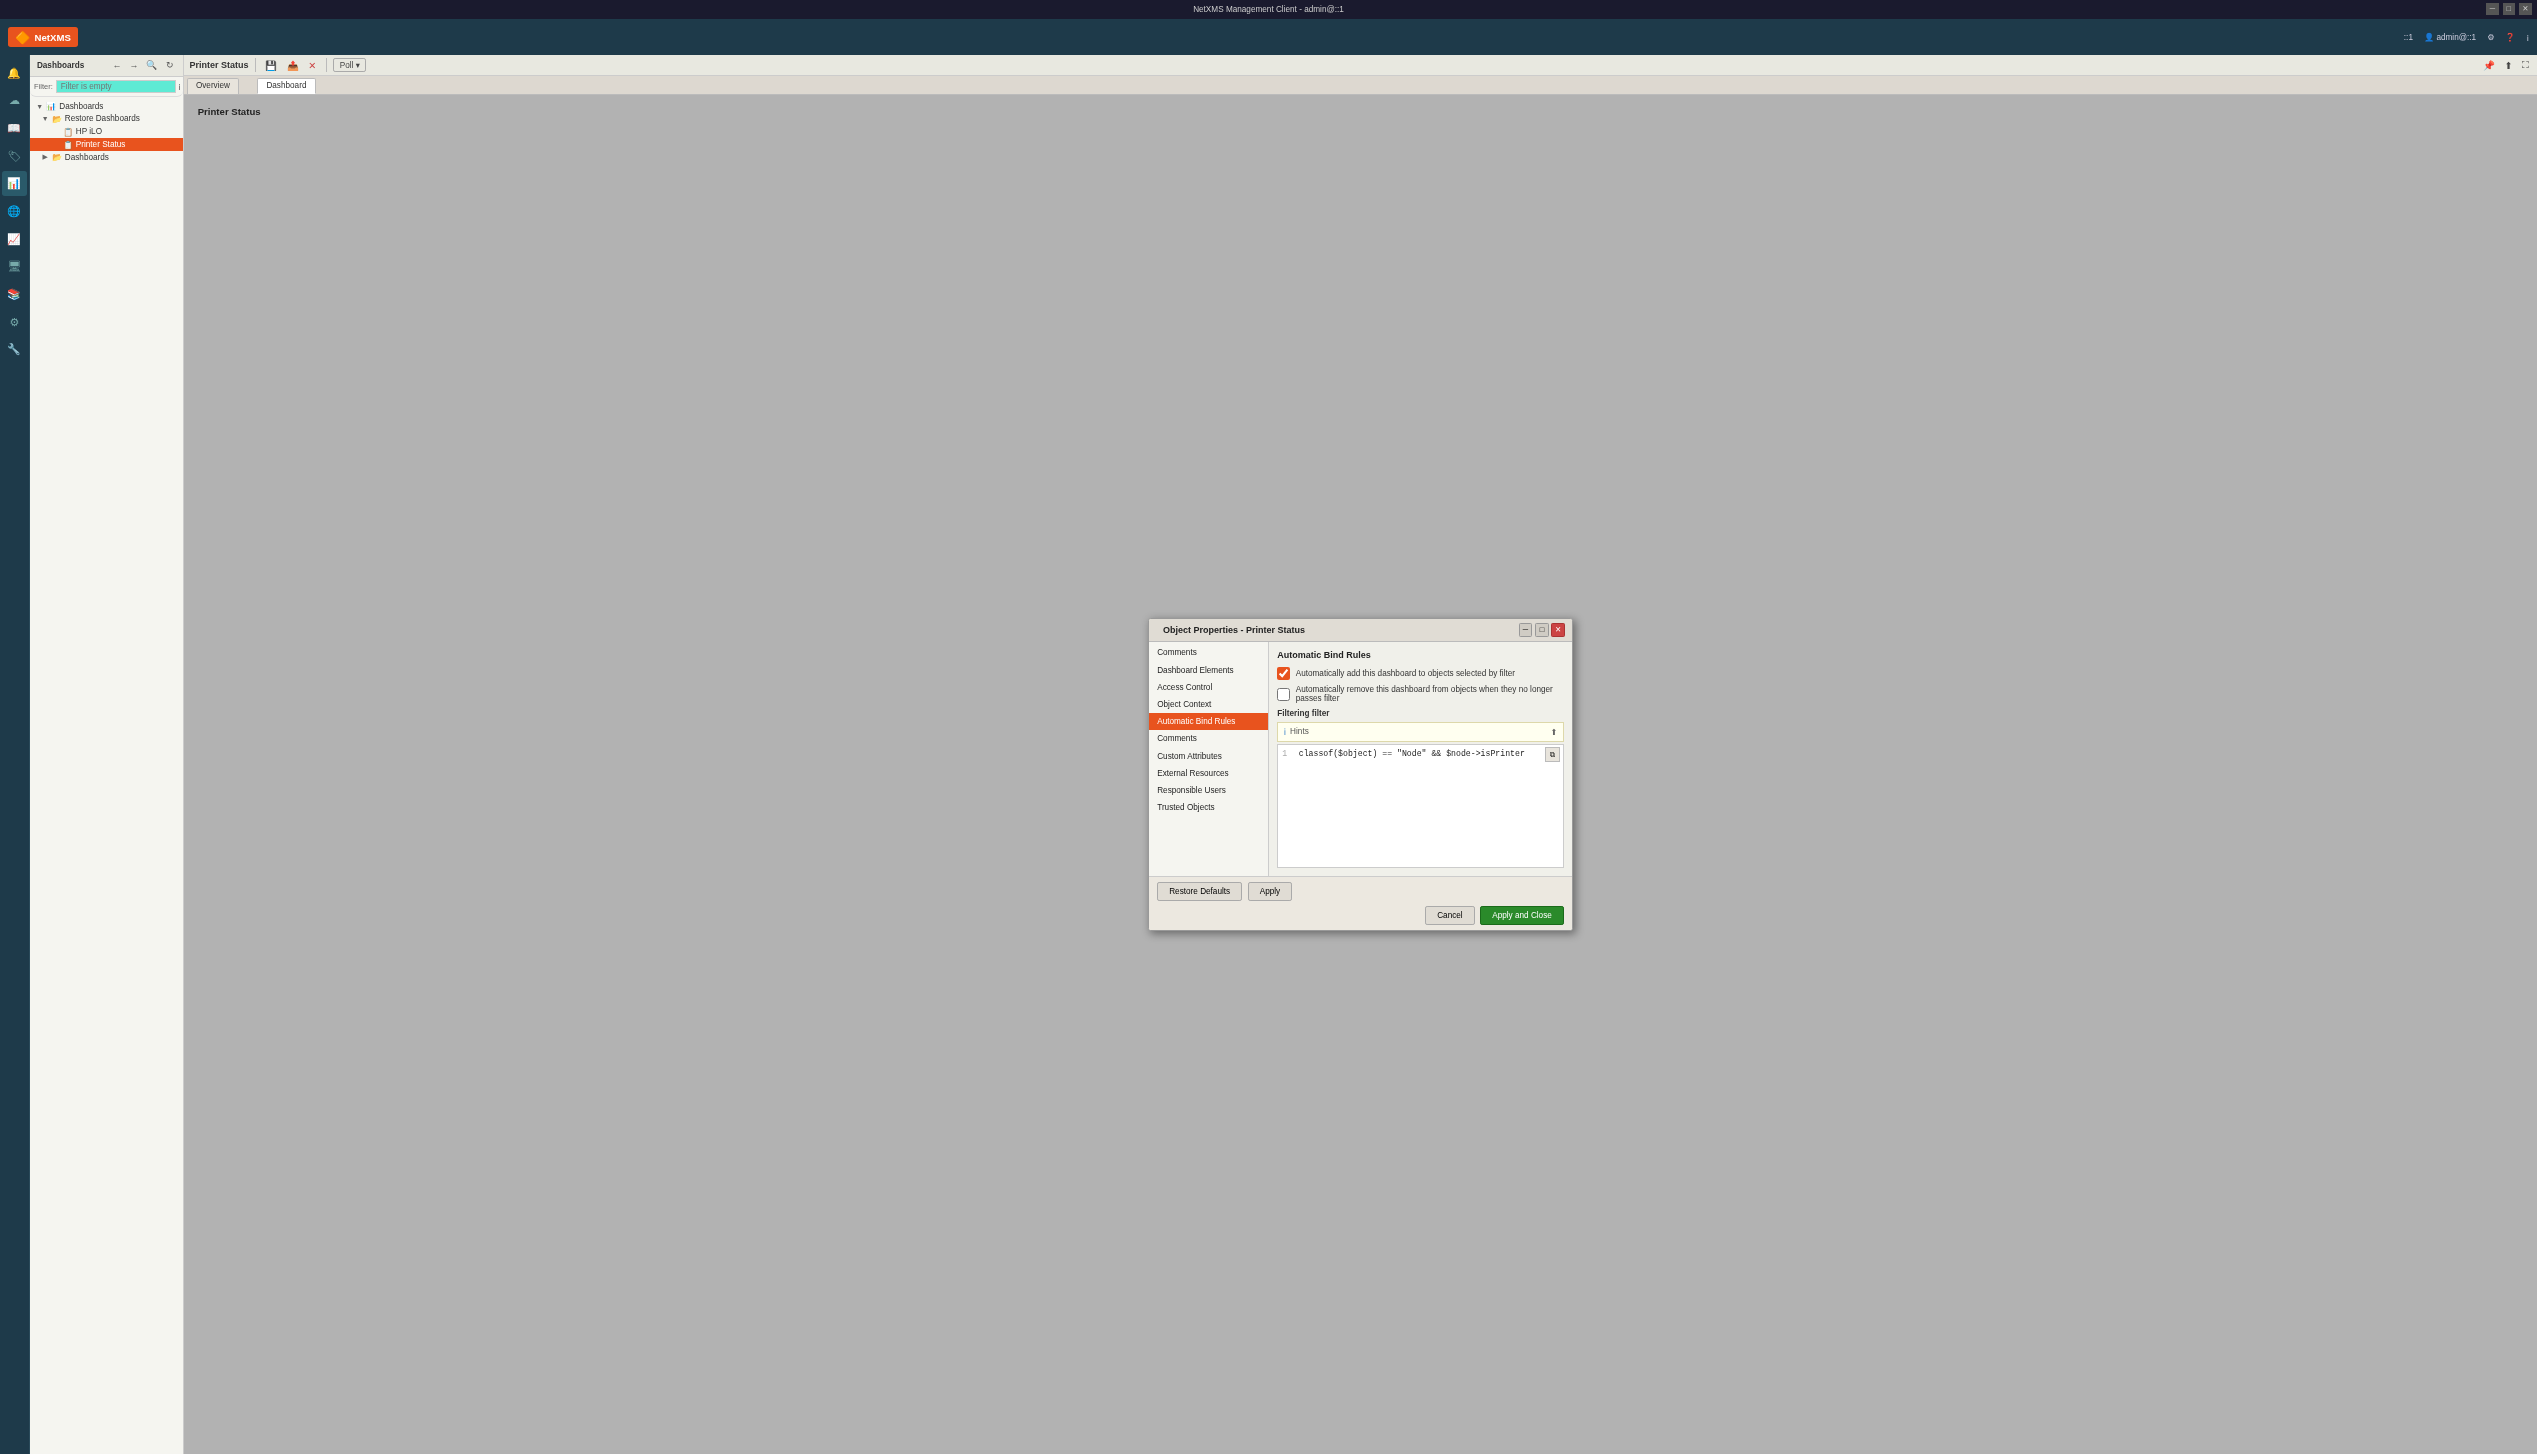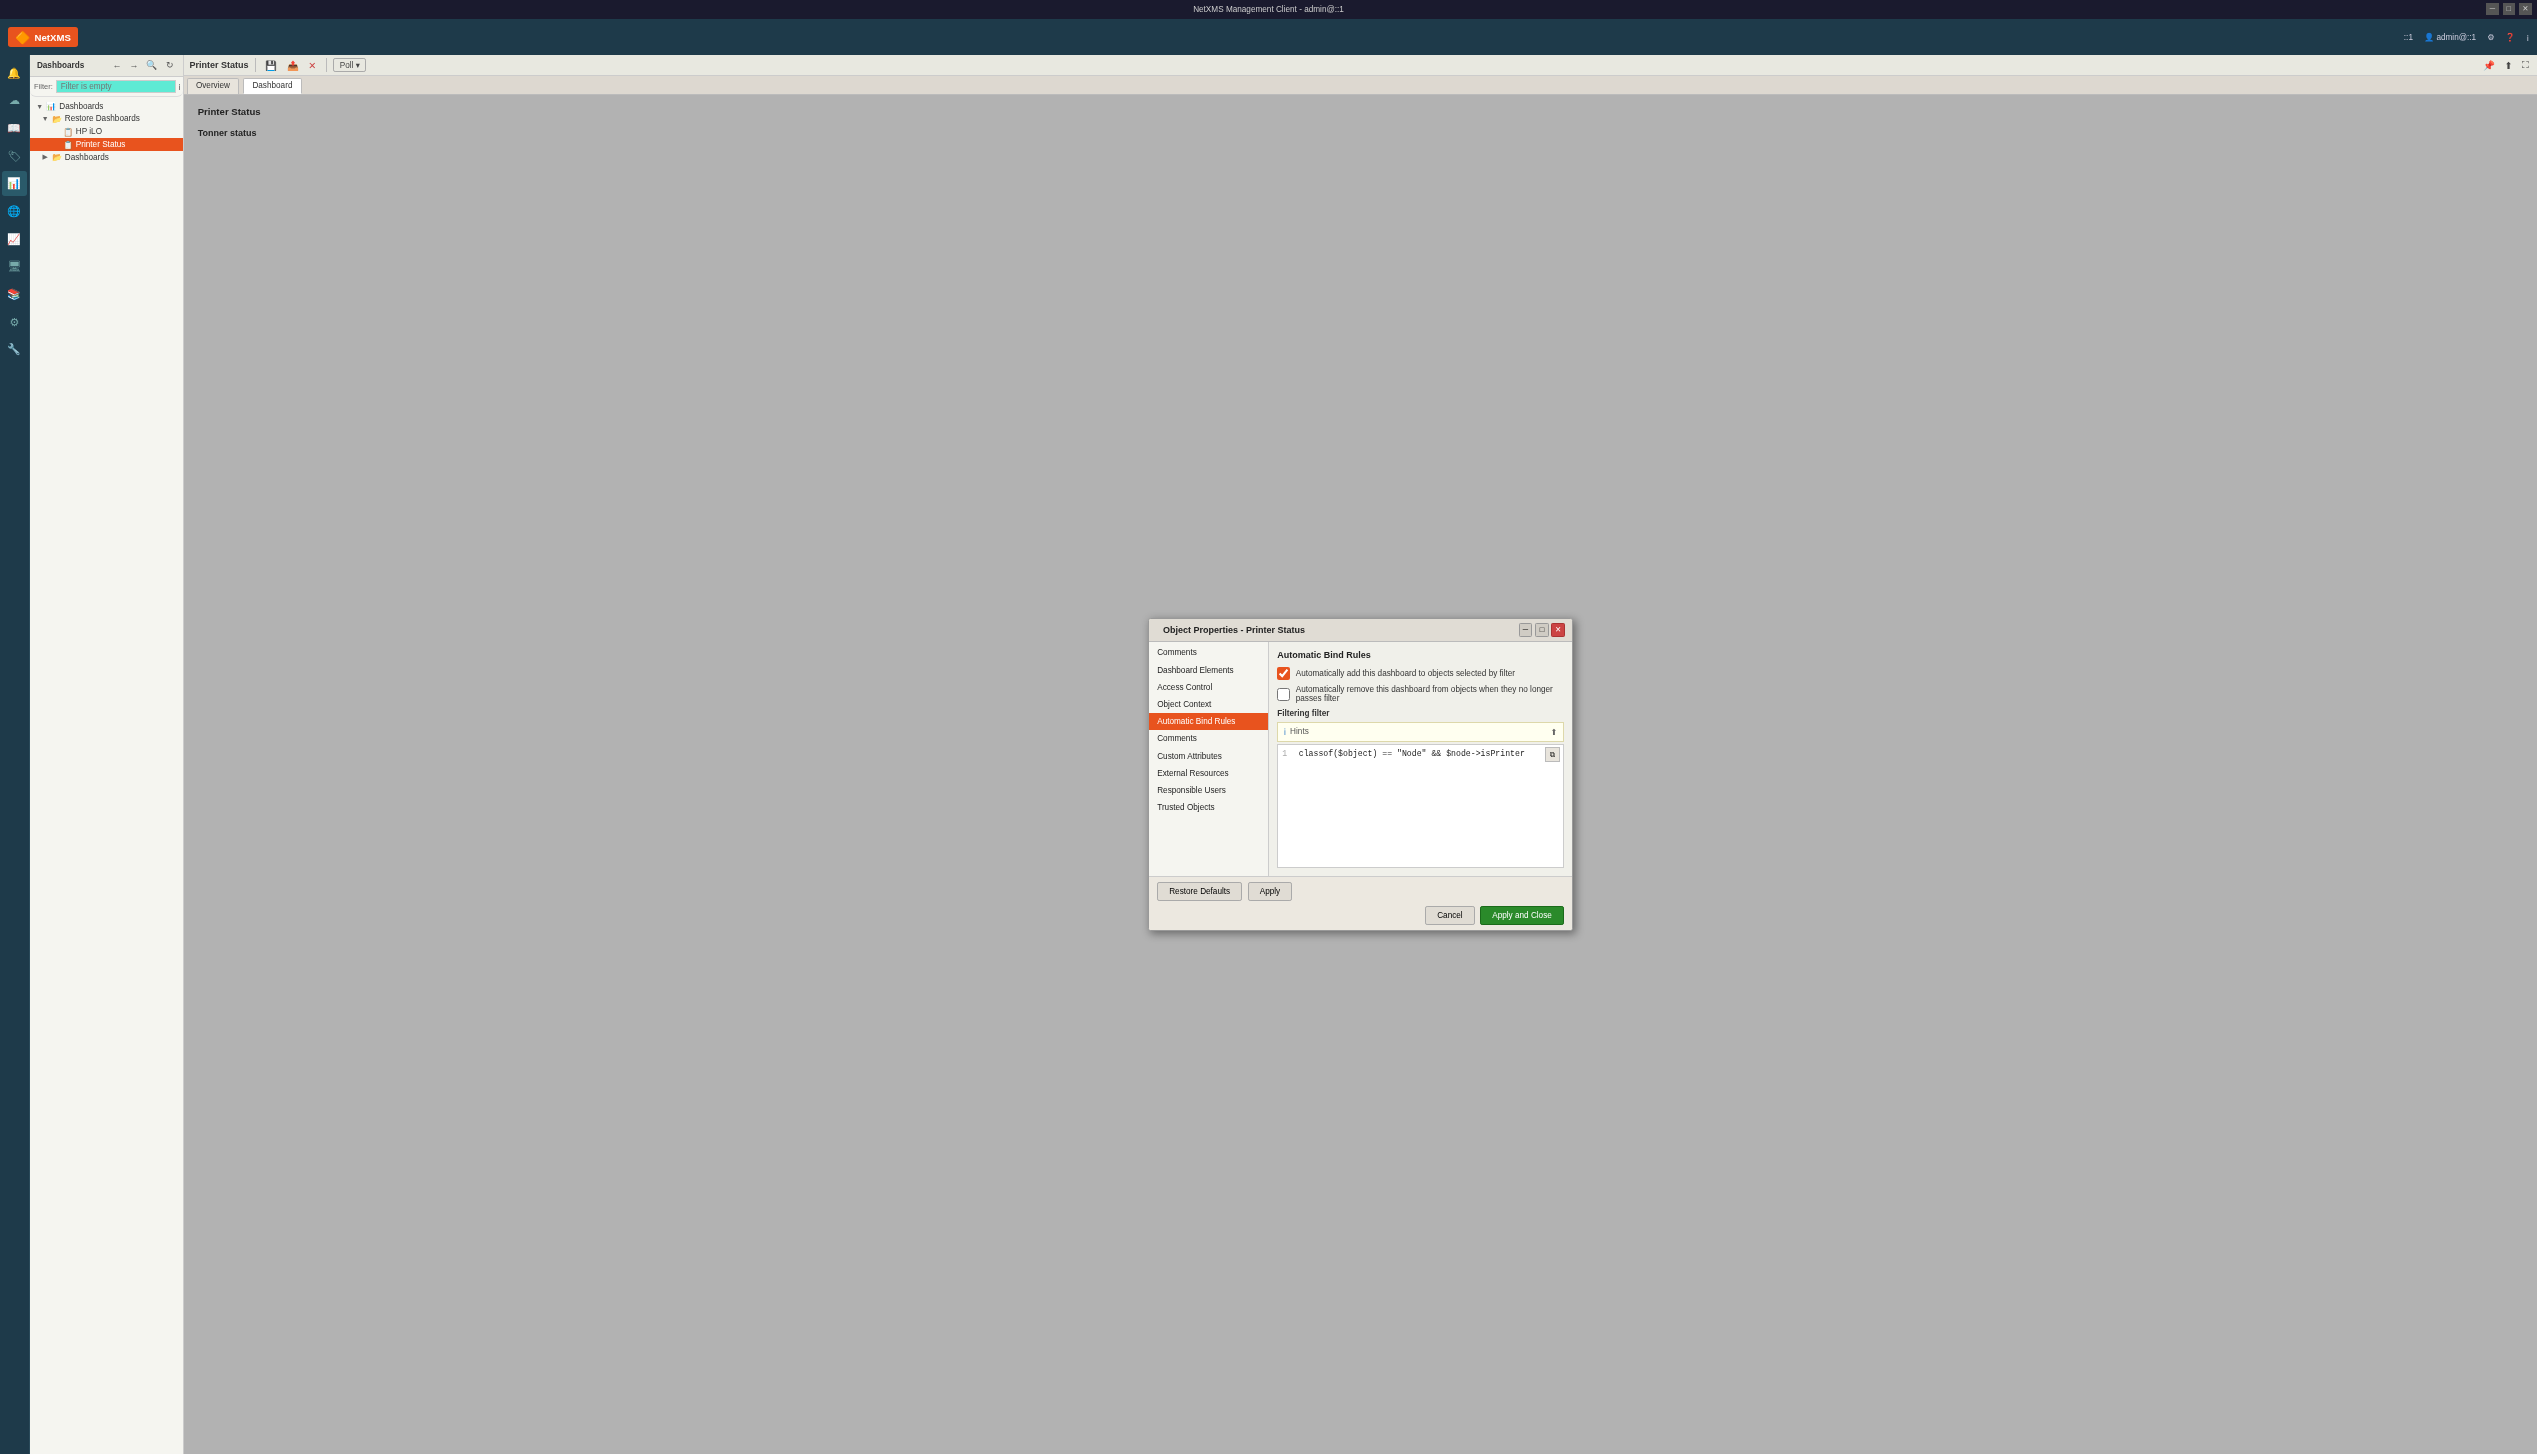--- a/index.html
+++ b/index.html
@@ -188,21 +188,21 @@
       border-bottom: 0.7px solid #bbb;
       padding: 1.4px 2.7px 0;
     }
     .tab {
       padding: 2.7px 8.2px;
       font-size: 8.2px;
       cursor: pointer;
       border: 0.7px solid #bbb;
       border-bottom: none;
       background: #e8e4dc;
-      margin-right: 4px;
+      margin-right: 18px;
       border-radius: 2.1px 2.1px 0 0;
     }
     .tab.active {
       background: white;
       border-bottom: 0.7px solid white;
       z-index: 1;
     }
     .content-area {
       flex: 1;
       background: white;
@@ -492,21 +492,20 @@
     <div class="tab-bar">
       <div class="tab">
         <span>Overview</span>
       </div>
       <div class="tab active">
         <span>Dashboard</span>
       </div>
     </div>
     <div class="content-area">
       <div class="content-section-title">Printer Status</div>
-      <div class="toner-section-title">Tonner status</div>
 
       <div class="modal-overlay">
         <div class="dialog">
 
           <div class="dialog-title-bar">
             <span class="dialog-title-text">Object Properties - Printer Status</span>
             <div class="dialog-title-controls">
               <button class="dialog-btn">─</button>
               <button class="dialog-btn">□</button>
               <button class="dialog-btn close">✕</button>

